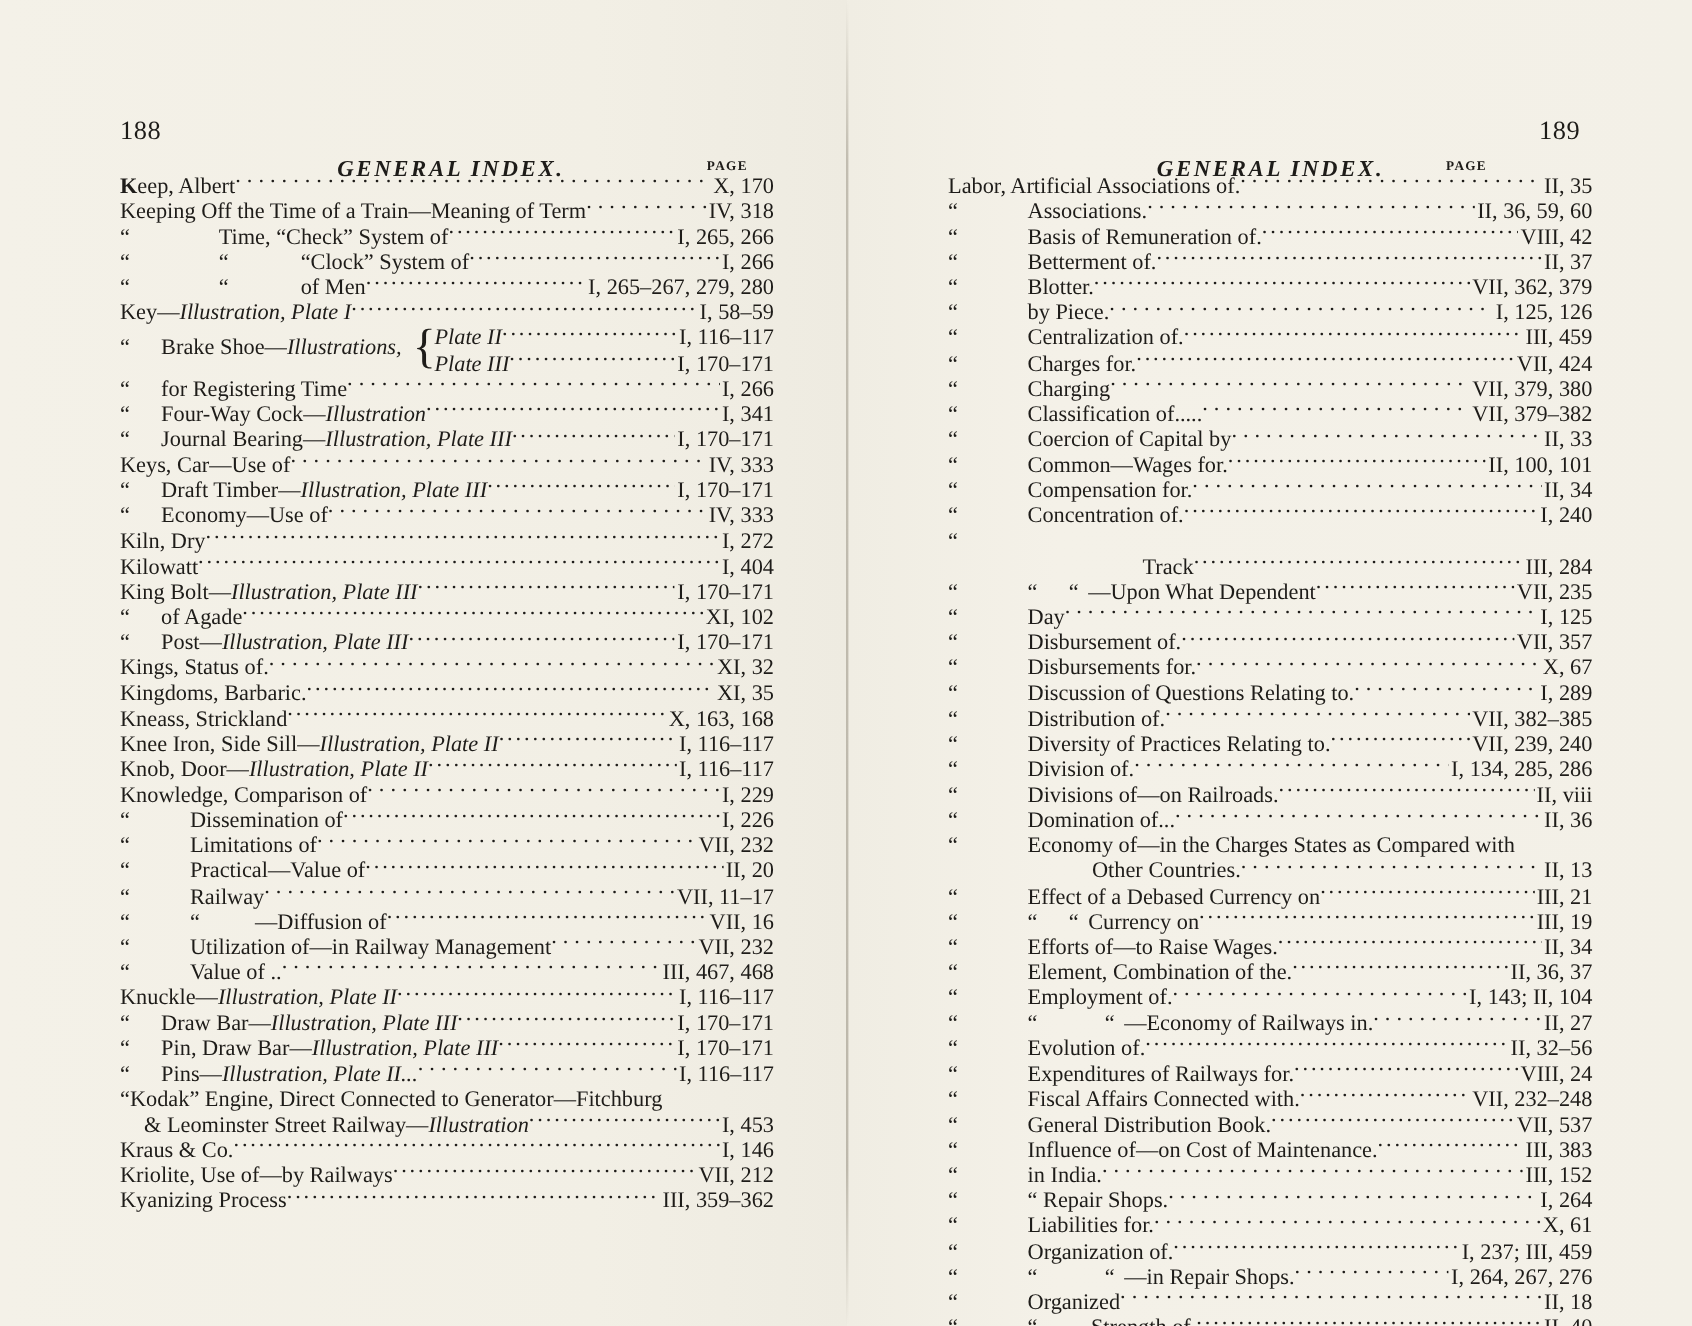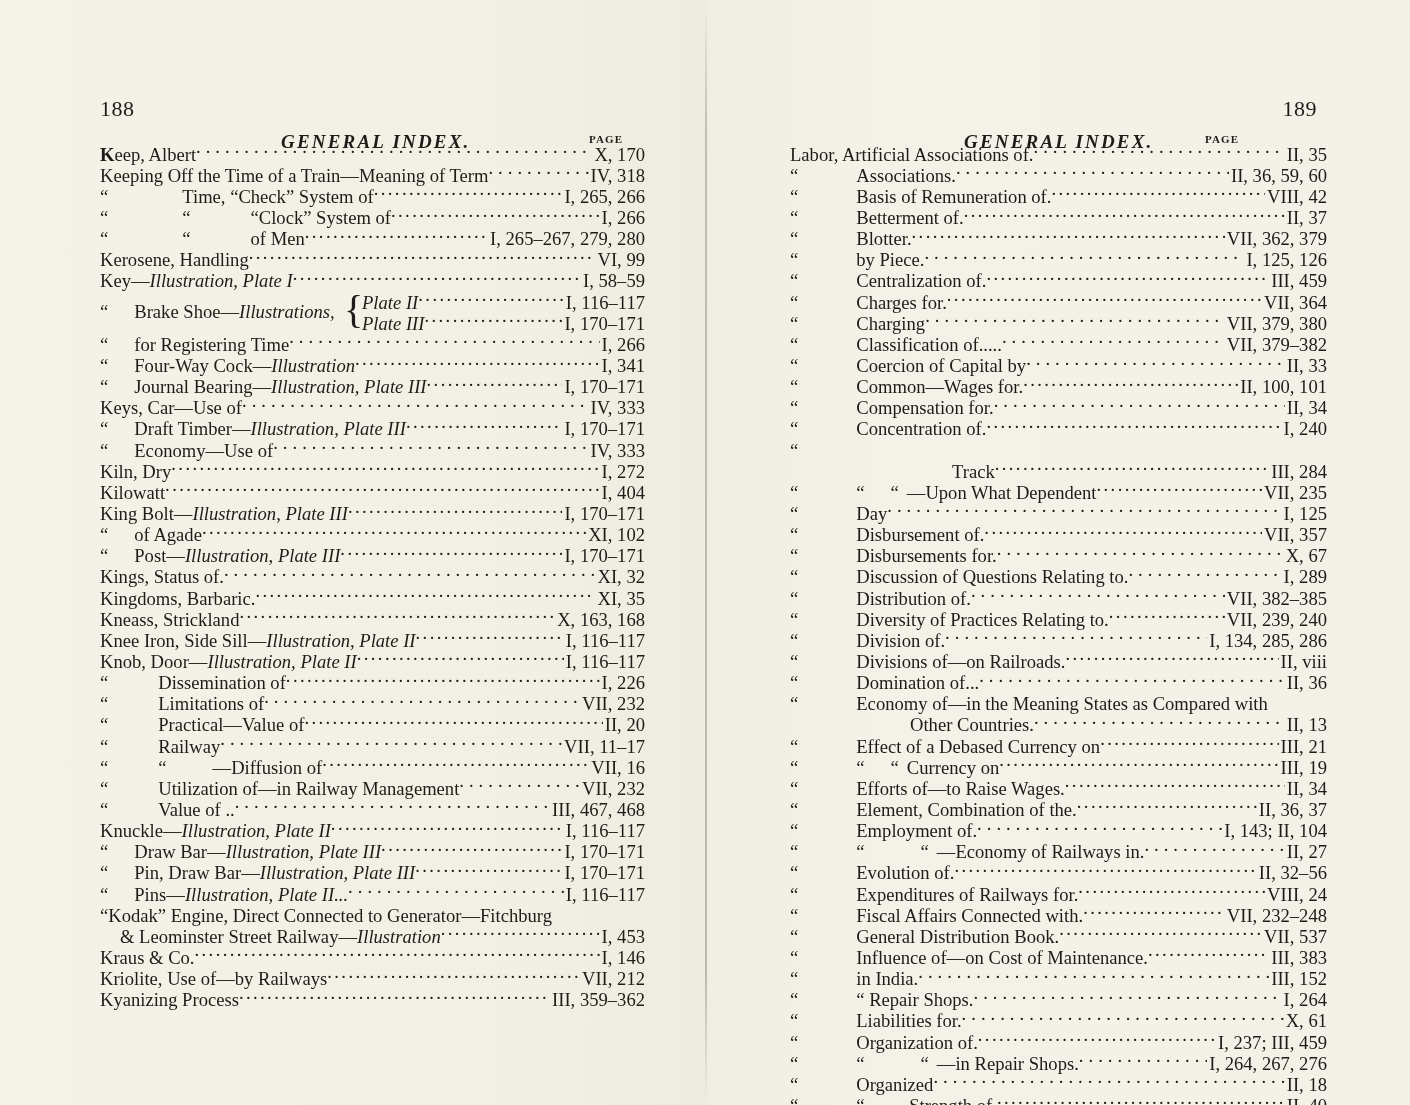--- a/index.html
+++ b/index.html
@@ -148,26 +148,20 @@
         <span class="ref">I,  266</span>
       </div>
       <div class="row">
         <span class="ditto">“</span>
         <span class="ind" style="width: 74px;"></span>
         <span class="ditto">“</span>
         <span class="ind" style="width: 60px;"></span>
         <span class="txt">of Men </span>
         <span class="lead"></span>
         <span class="ref">I, 265–267, 279,  280</span>
-      </div>
-      <div class="row">
-        <span class="ind" style="width: 0px;"></span>
-        <span class="txt">Kerosene, Handling</span>
-        <span class="lead"></span>
-        <span class="ref">VI,   99</span>
       </div>
       <div class="row">
         <span class="ind" style="width: 0px;"></span>
         <span class="txt">Key—</span>
         <span class="txt ital">Illustration, Plate I</span>
         <span class="lead"></span>
         <span class="ref">I, 58–59</span>
       </div>
       <div class="brace-group">
         <div class="bl-head">
@@ -294,20 +288,26 @@
         <span class="ref">I, 116–117</span>
       </div>
       <div class="row">
         <span class="ind" style="width: 0px;"></span>
         <span class="txt">Knob, Door—</span>
         <span class="txt ital">Illustration, Plate II </span>
         <span class="lead"></span>
         <span class="ref">I, 116–117</span>
       </div>
       <div class="row">
+        <span class="ind" style="width: 0px;"></span>
+        <span class="txt">Knowledge, Comparison of </span>
+        <span class="lead sparse"></span>
+        <span class="ref">I,  229</span>
+      </div>
+      <div class="row">
         <span class="ditto">“</span>
         <span class="ind" style="width: 50px;"></span>
         <span class="txt">Dissemination of </span>
         <span class="lead"></span>
         <span class="ref">I,  226</span>
       </div>
       <div class="row">
         <span class="ditto">“</span>
         <span class="ind" style="width: 50px;"></span>
         <span class="txt">Limitations of</span>
@@ -470,21 +470,21 @@
         <span class="ind" style="width: 58px;"></span>
         <span class="txt">Centralization of.</span>
         <span class="lead"></span>
         <span class="ref">III,  459</span>
       </div>
       <div class="row">
         <span class="ditto">“</span>
         <span class="ind" style="width: 58px;"></span>
         <span class="txt">Charges for.</span>
         <span class="lead"></span>
-        <span class="ref">VII,  364</span>
+        <span class="ref">VII,  424</span>
       </div>
       <div class="row">
         <span class="ditto">“</span>
         <span class="ind" style="width: 58px;"></span>
         <span class="txt">Charging </span>
         <span class="lead sparse"></span>
         <span class="ref">VII, 379,  380</span>
       </div>
       <div class="row">
         <span class="ditto">“</span>
@@ -603,21 +603,21 @@
       <div class="row">
         <span class="ditto">“</span>
         <span class="ind" style="width: 58px;"></span>
         <span class="txt">Domination of... </span>
         <span class="lead sparse"></span>
         <span class="ref">II,   36</span>
       </div>
       <div class="row">
         <span class="ditto">“</span>
         <span class="ind" style="width: 58px;"></span>
-        <span class="txt">Economy of—in the Meaning States as Compared with</span>
+        <span class="txt">Economy of—in the Charges States as Compared with</span>
         <span class="lead none"></span>
         <span class="ref"></span>
       </div>
       <div class="row">
         <span class="ind" style="width: 120px;"></span>
         <span class="txt">Other Countries.</span>
         <span class="lead sparse"></span>
         <span class="ref">II,   13</span>
       </div>
       <div class="row">

